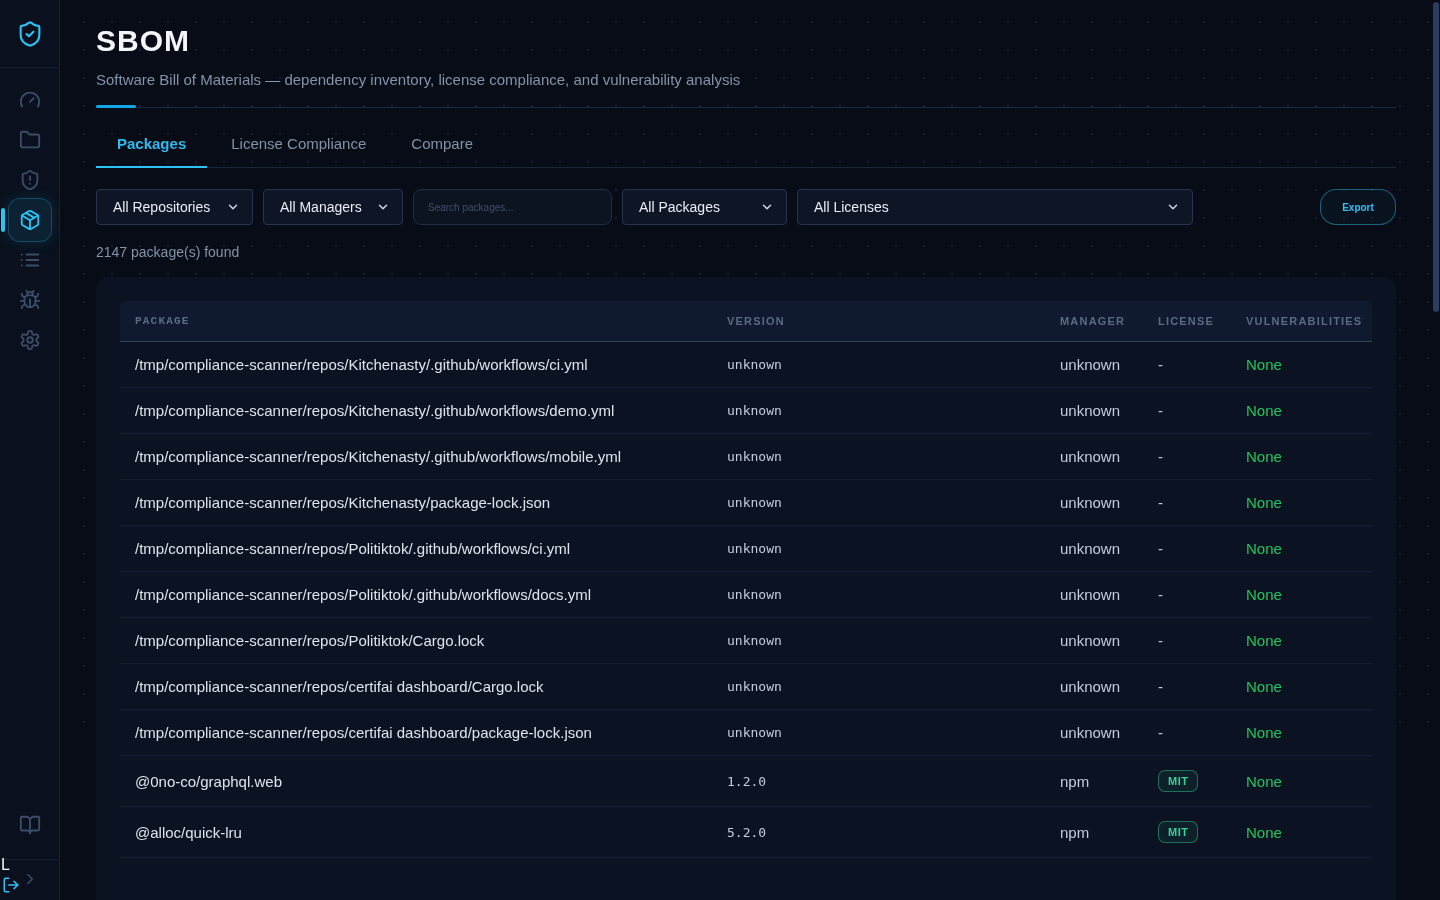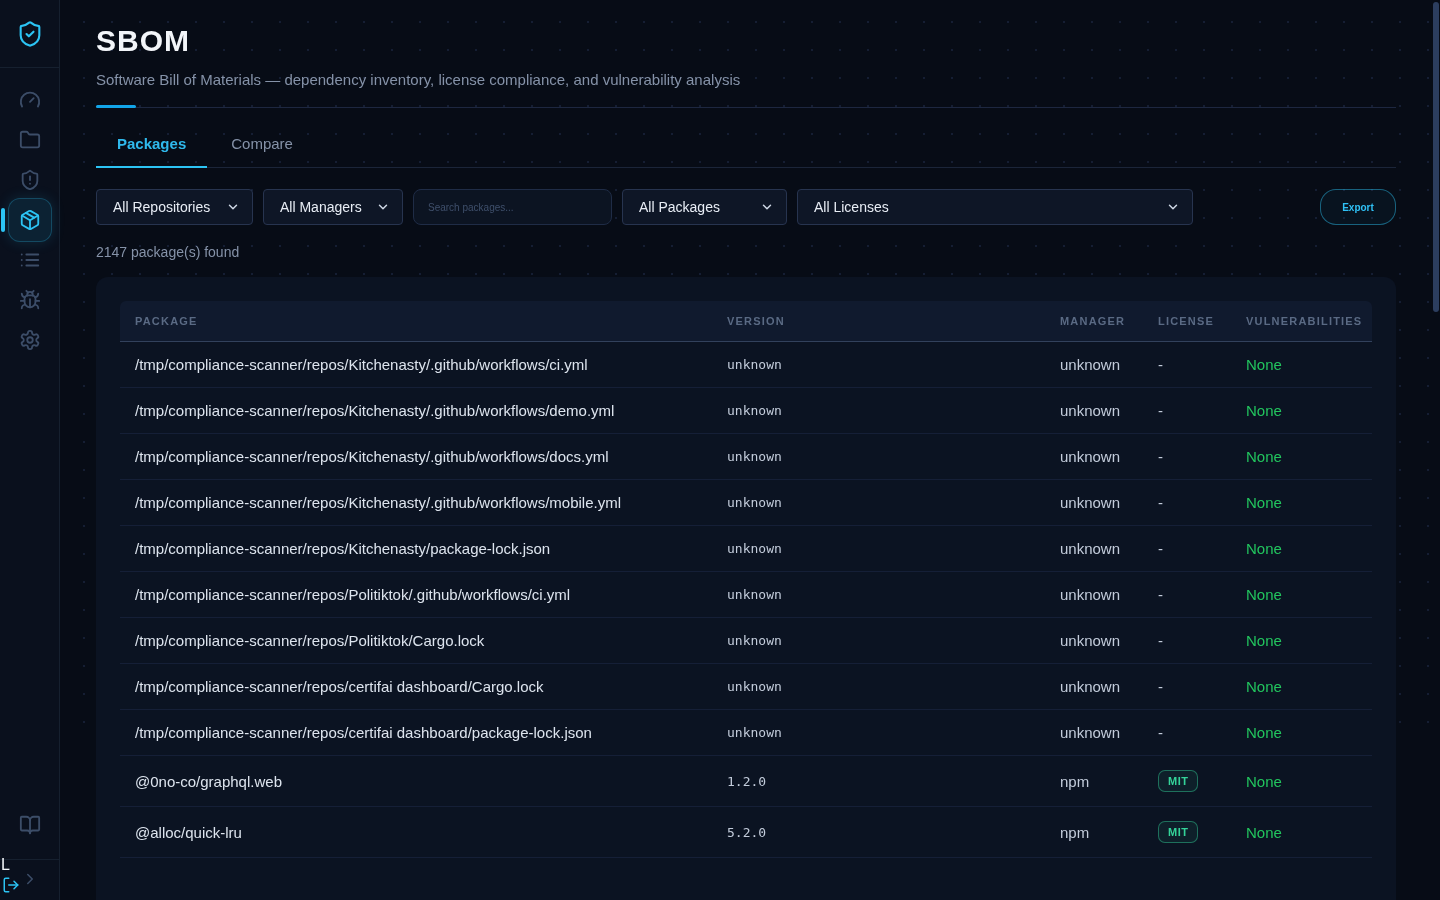--- a/index.html
+++ b/index.html
@@ -101,21 +101,21 @@
     padding:24px; height:660px;
   }
   table { width:100%; border-collapse:collapse; table-layout:fixed; }
   col.c-package { width:607px; } col.c-version { width:333px; }
   col.c-manager { width:98px; } col.c-license { width:88px; } col.c-vulns { width:126px; }
   thead th {
     background:#101a2e; text-align:left; font-size:11px; font-weight:700;
     letter-spacing:1.2px; color:#5a6a84; text-transform:uppercase;
     padding:14px 0; border-bottom:1px solid #32415c;
   }
-  thead th:first-child { padding-left:15px; border-top-left-radius:6px; }
+  thead th:first-child { padding-left:15px; border-top-left-radius:6px;font-family:Liberation Mono, monospace; }
   thead th:last-child { border-top-right-radius:6px; }
   tbody td { padding:14px 0; border-bottom:1px solid #151f37; font-size:15px; vertical-align:middle; }
   tbody td.pkg { padding-left:15px; color:#dde4ee; overflow:hidden; white-space:nowrap; }
   tbody td.ver { font-family:"DejaVu Sans Mono", monospace; font-size:13px; color:#c3ccdb; }
   tbody td.mgr { color:#c3ccdb; }
   tbody td.lic { color:#c3ccdb; }
   tbody td.vul { color:#22c55e; }
   .license-badge {
     display:inline-block; font-size:11px; font-weight:700; letter-spacing:0.5px;
     color:#34d399; background:rgba(52,211,153,0.07);
@@ -251,20 +251,21 @@
 
   <h1 class="page-title">SBOM</h1>
   <div class="page-subtitle">Software Bill of Materials — dependency inventory, license compliance, and vulnerability analysis</div>
   <div class="header-rule">
     <div class="rule-line"></div>
     <div class="rule-accent"></div>
   </div>
 
   <div class="tabs">
     <div class="tab active">Packages</div>
+    <div class="tab">License Compliance</div>
     <div class="tab">Compare</div>
   </div>
 
   <div class="filters">
     <div class="select sel-repos">
       <span>All Repositories</span>
       <span class="chev">
         <svg width="14" height="14" viewBox="0 0 24 24" fill="none" stroke="currentColor" stroke-width="2.5" stroke-linecap="round" stroke-linejoin="round">
             <path d="m6 9 6 6 6-6"></path>
           </svg>
@@ -328,27 +329,20 @@
   </tr>
 
   <tr>
     <td class="pkg">/tmp/compliance-scanner/repos/Kitchenasty/.github/workflows/demo.yml</td>
     <td class="ver">unknown</td>
     <td class="mgr">unknown</td>
     <td class="lic">-</td>
     <td class="vul">None</td>
   </tr>
 
-  <tr>
-    <td class="pkg">/tmp/compliance-scanner/repos/Kitchenasty/.github/workflows/docs.yml</td>
-    <td class="ver">unknown</td>
-    <td class="mgr">unknown</td>
-    <td class="lic">-</td>
-    <td class="vul">None</td>
-  </tr>
 
   <tr>
     <td class="pkg">/tmp/compliance-scanner/repos/Kitchenasty/.github/workflows/mobile.yml</td>
     <td class="ver">unknown</td>
     <td class="mgr">unknown</td>
     <td class="lic">-</td>
     <td class="vul">None</td>
   </tr>
 
   <tr>
@@ -360,20 +354,27 @@
   </tr>
 
   <tr>
     <td class="pkg">/tmp/compliance-scanner/repos/Politiktok/.github/workflows/ci.yml</td>
     <td class="ver">unknown</td>
     <td class="mgr">unknown</td>
     <td class="lic">-</td>
     <td class="vul">None</td>
   </tr>
 
+  <tr>
+    <td class="pkg">/tmp/compliance-scanner/repos/Politiktok/.github/workflows/docs.yml</td>
+    <td class="ver">unknown</td>
+    <td class="mgr">unknown</td>
+    <td class="lic">-</td>
+    <td class="vul">None</td>
+  </tr>
 
   <tr>
     <td class="pkg">/tmp/compliance-scanner/repos/Politiktok/Cargo.lock</td>
     <td class="ver">unknown</td>
     <td class="mgr">unknown</td>
     <td class="lic">-</td>
     <td class="vul">None</td>
   </tr>
 
   <tr>

